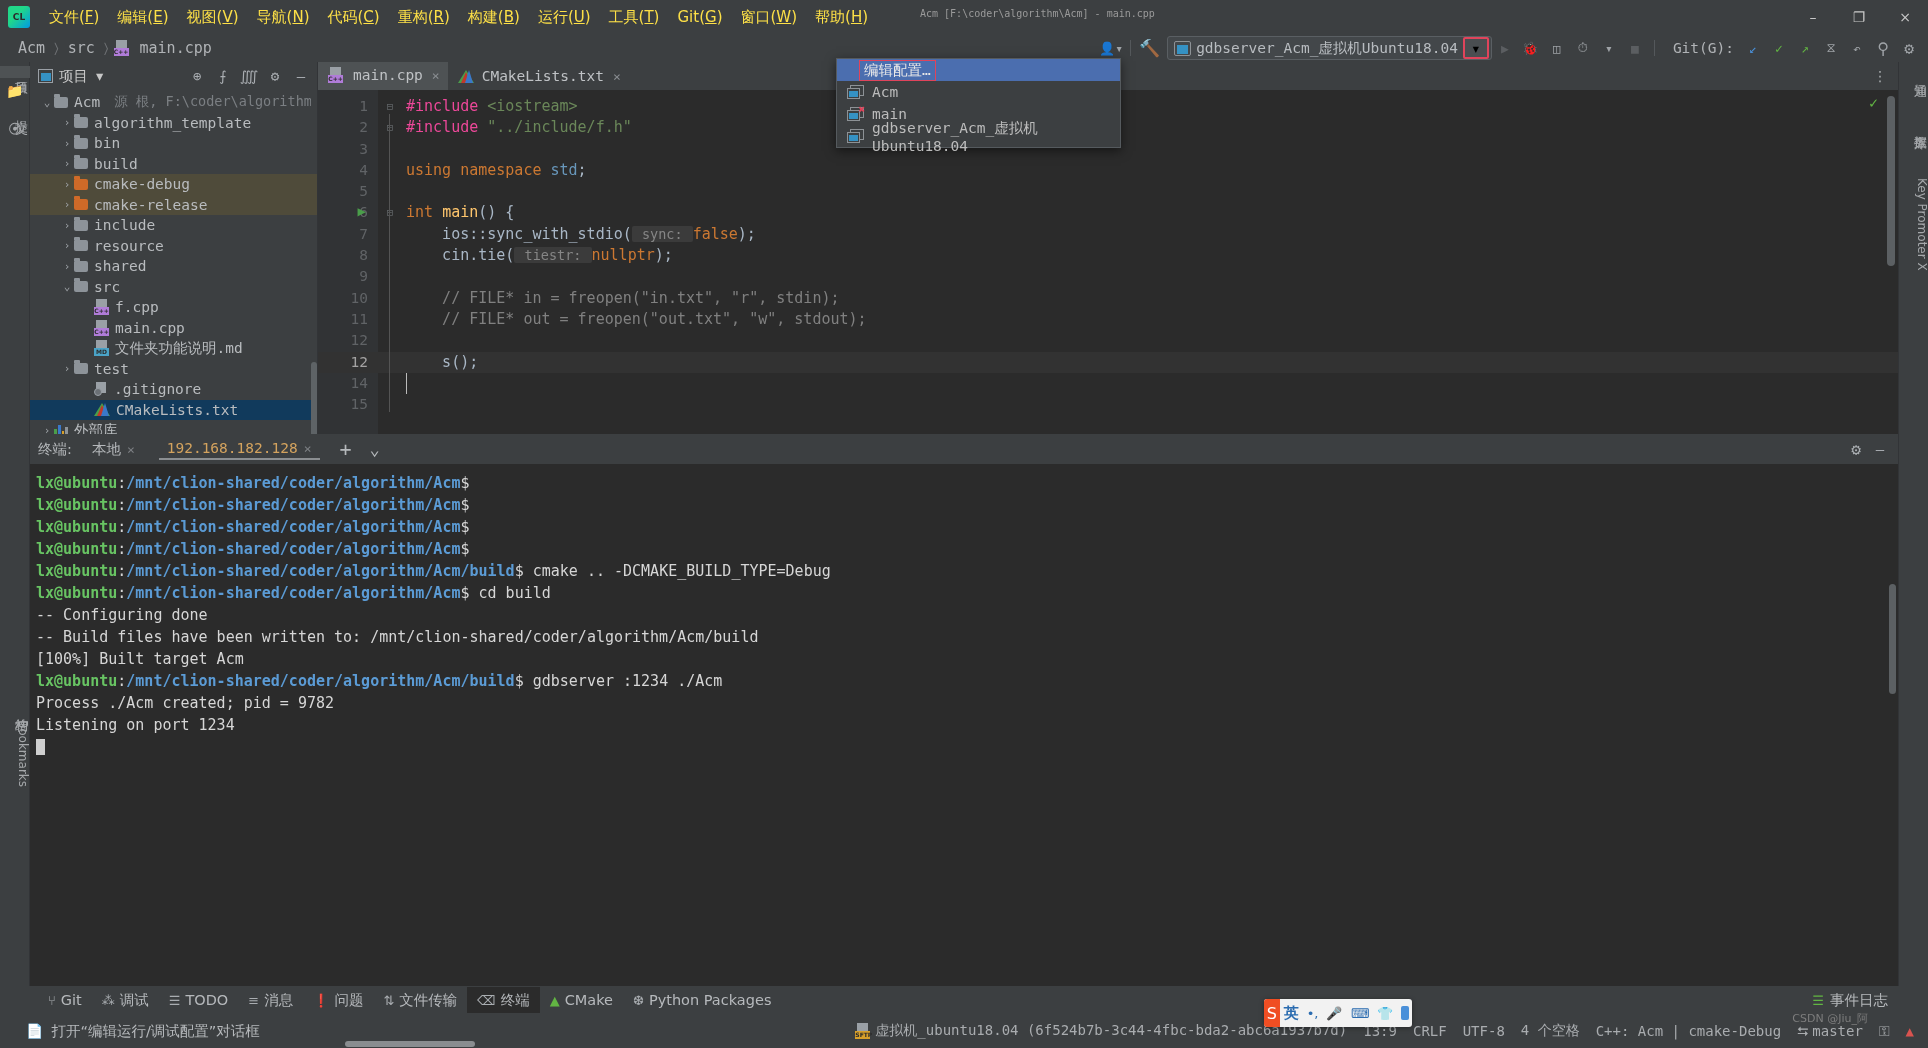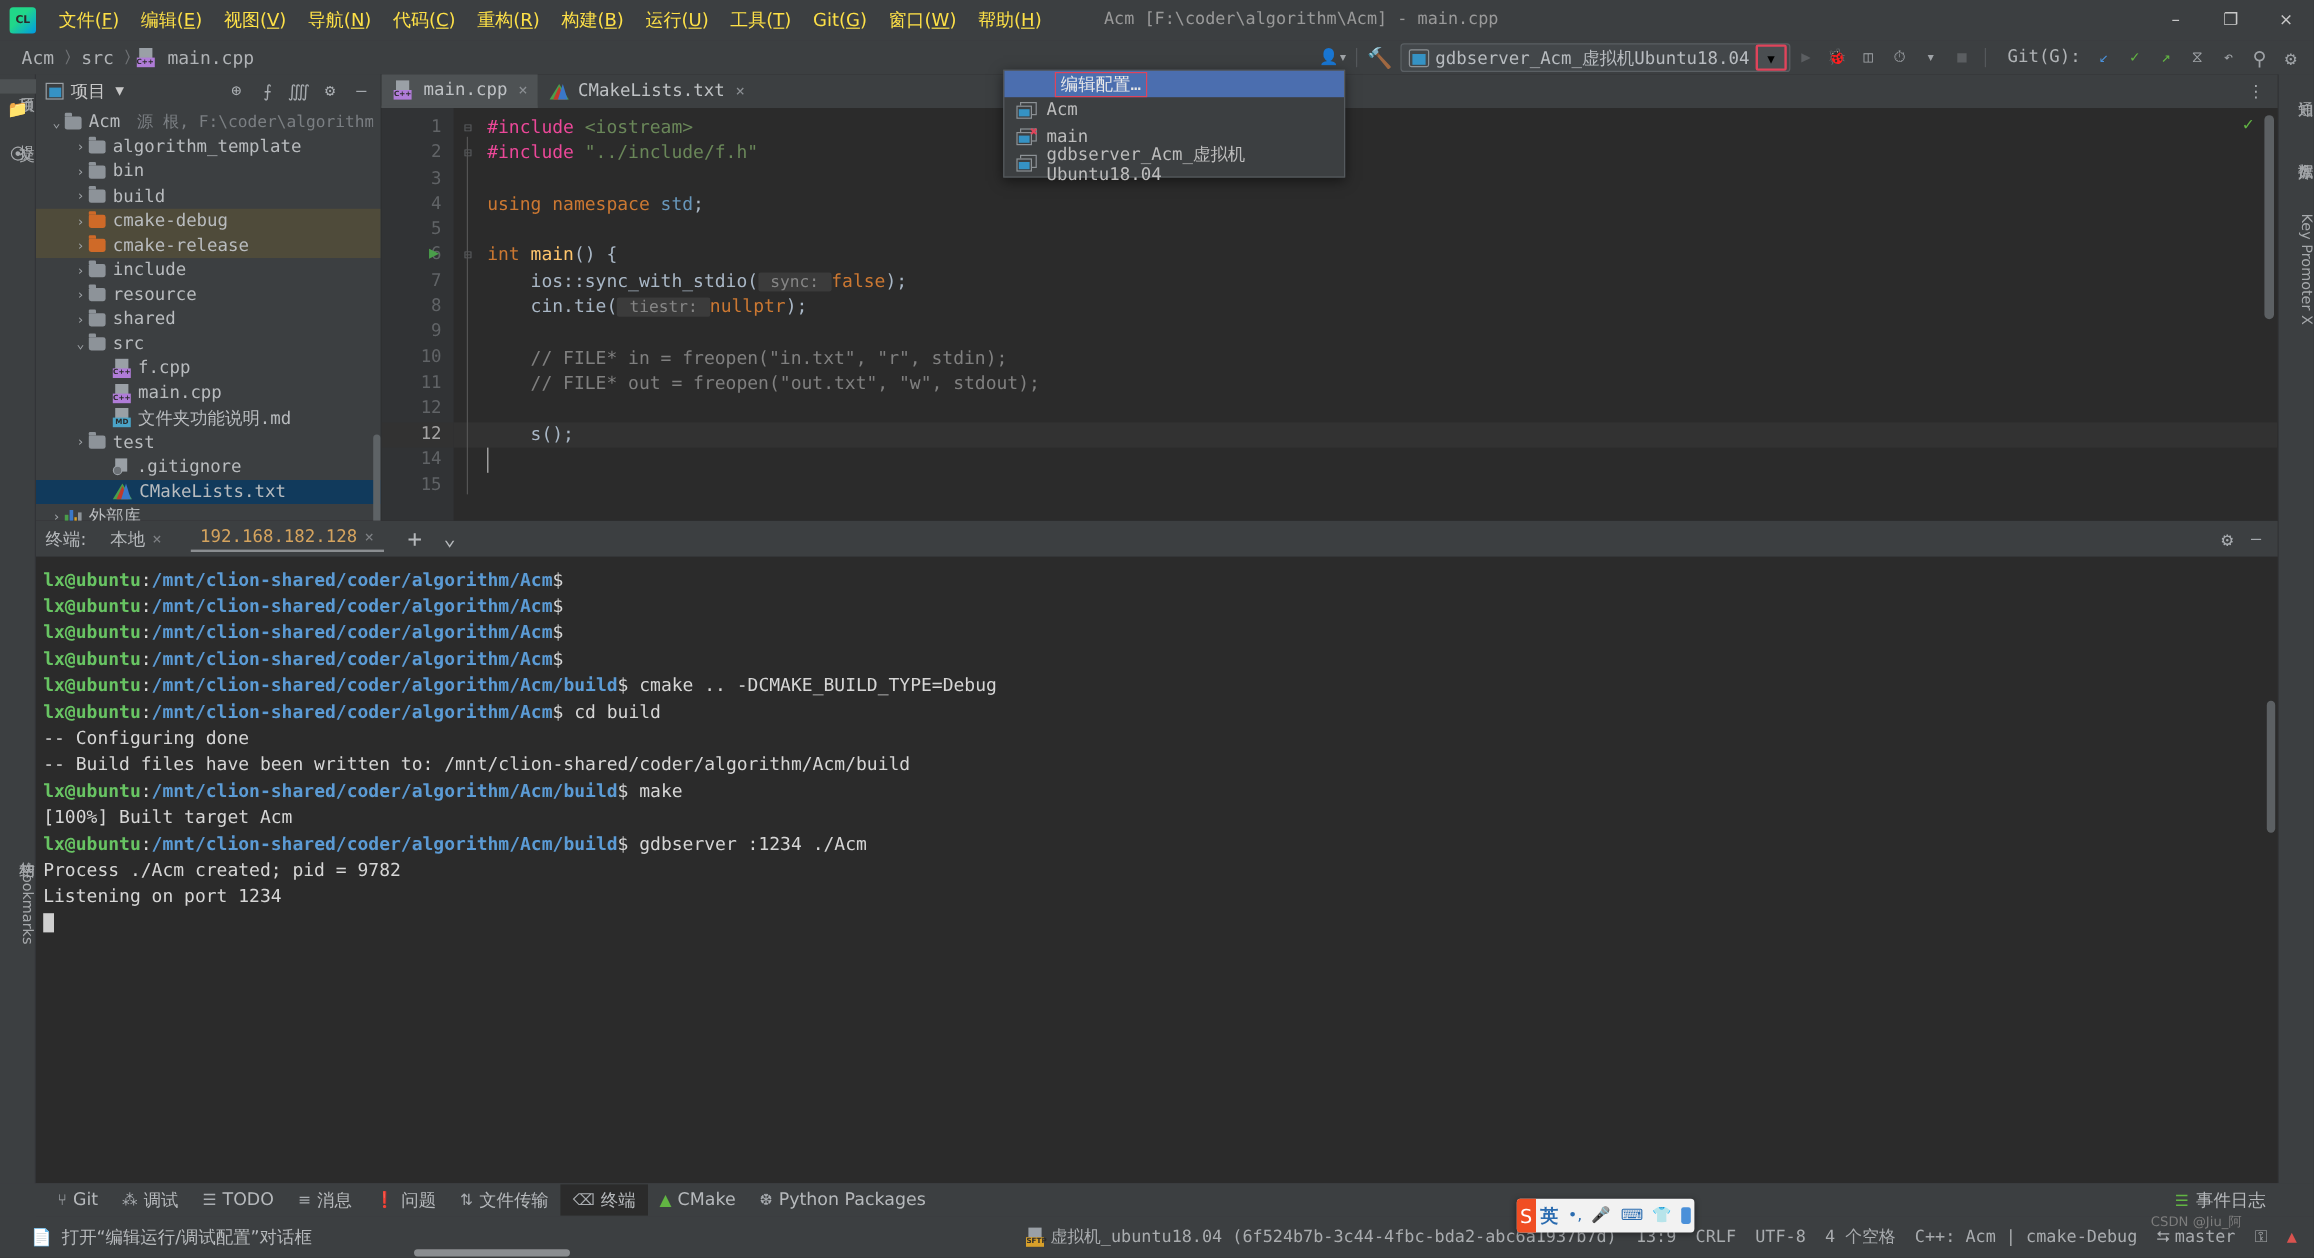--- a/index.html
+++ b/index.html
@@ -27,21 +27,21 @@
     font-family: "DejaVu Sans", sans-serif; font-size: 9px; font-weight: bold; color: #2b2b2b;
   }
   .menu { display: flex; align-items: center; height: 34px; }
   .menu-item {
     color: #fde047; font-size: 15px; padding: 4px 9px; white-space: nowrap;
     font-family: "DejaVu Sans", sans-serif;
   }
   .menu-item u { text-decoration: underline; }
   .win-title {
     position: absolute; left: 920px; top: 8px;
-    color: #9a9a9a; font-size: 14px; white-space: nowrap;
+    color: #9a9a9a; font-size: 10px; white-space: nowrap;
     font-family: "DejaVu Sans Mono", monospace;
   }
   .win-btns { position: absolute; right: 0; top: 0; height: 34px; display: flex; }
   .win-btn {
     width: 46px; height: 34px; display: flex; align-items: center; justify-content: center;
     color: #c8c8c8; font-size: 14px; font-family: "DejaVu Sans", sans-serif;
   }
 
   
   .navbar {
@@ -92,21 +92,21 @@
     position: absolute; left: 836px; top: 58px; width: 285px;
     background: #3c3f41; border: 1px solid #555a5e;
     box-shadow: 0 3px 10px rgba(0,0,0,0.5); z-index: 60;
   }
   .rc-dd-item {
     height: 22px; display: flex; align-items: center; padding-left: 10px;
     color: #bcbcbc; font-size: 14.5px; gap: 8px;
   }
   .rc-dd-item.sel { background: #4b6eaf; }
   .rc-dd-item.sel .rc-dd-text {
-    border: 1.5px solid #e0445b; padding: 0px 4px; margin-left: 32px;
+    border: 1.5px solid #e0445b; padding: 0px 4px; margin-left: 12px;
     color: #e8e8e8;
   }
   .rc-dd-icon { width: 17px; height: 15px; position: relative; flex:0 0 auto; }
   .rc-dd-icon .o1 { position:absolute; left:3px; top:0; right:0; height:11px; border:1.5px solid #8d9296; }
   .rc-dd-icon .o2 { position:absolute; left:0; top:3px; width:13px; height:11px; border:1.5px solid #8d9296; background:#3c3f41; }
   .rc-dd-icon .i2 { position:absolute; left:2px; top:6px; width:9px; height:6px; background:#3592c4; }
   .rc-dd-icon .xmark { position:absolute; right:-1px; top:-2px; color:#e0445b; font-size:11px; font-weight:bold; line-height:10px; }
 
   
   .left-strip {
@@ -659,21 +659,20 @@
     </div>
     <div class="term-body" id="termbody">
         <div class="tline"><span class="t-user">lx@ubuntu</span><span class="t-plain">:</span><span class="t-path">/mnt/clion-shared/coder/algorithm/Acm</span><span class="t-plain">$</span></div>
         <div class="tline"><span class="t-user">lx@ubuntu</span><span class="t-plain">:</span><span class="t-path">/mnt/clion-shared/coder/algorithm/Acm</span><span class="t-plain">$</span></div>
         <div class="tline"><span class="t-user">lx@ubuntu</span><span class="t-plain">:</span><span class="t-path">/mnt/clion-shared/coder/algorithm/Acm</span><span class="t-plain">$</span></div>
         <div class="tline"><span class="t-user">lx@ubuntu</span><span class="t-plain">:</span><span class="t-path">/mnt/clion-shared/coder/algorithm/Acm</span><span class="t-plain">$</span></div>
         <div class="tline"><span class="t-user">lx@ubuntu</span><span class="t-plain">:</span><span class="t-path">/mnt/clion-shared/coder/algorithm/Acm/build</span><span class="t-plain">$ cmake .. -DCMAKE_BUILD_TYPE=Debug</span></div>
         <div class="tline"><span class="t-user">lx@ubuntu</span><span class="t-plain">:</span><span class="t-path">/mnt/clion-shared/coder/algorithm/Acm</span><span class="t-plain">$ cd build</span></div>
         <div class="tline"><span class="t-plain">-- Configuring done</span></div>
         <div class="tline"><span class="t-plain">-- Build files have been written to: /mnt/clion-shared/coder/algorithm/Acm/build</span></div>
-        <div class="tline"><span class="t-user">lx@ubuntu</span><span class="t-plain">:</span><span class="t-path">/mnt/clion-shared/coder/algorithm/Acm/build</span><span class="t-plain">$ make</span></div>
         <div class="tline"><span class="t-plain">[100%] Built target Acm</span></div>
         <div class="tline"><span class="t-user">lx@ubuntu</span><span class="t-plain">:</span><span class="t-path">/mnt/clion-shared/coder/algorithm/Acm/build</span><span class="t-plain">$ gdbserver :1234 ./Acm</span></div>
         <div class="tline"><span class="t-plain">Process ./Acm created; pid = 9782</span></div>
         <div class="tline"><span class="t-plain">Listening on port 1234</span></div>
         <div class="tline"><span class="term-cursor"></span></div>
       </div>
     <div class="term-scroll"></div>
   </div>
 
   <div class="bottom-tools" id="bottomtools">

